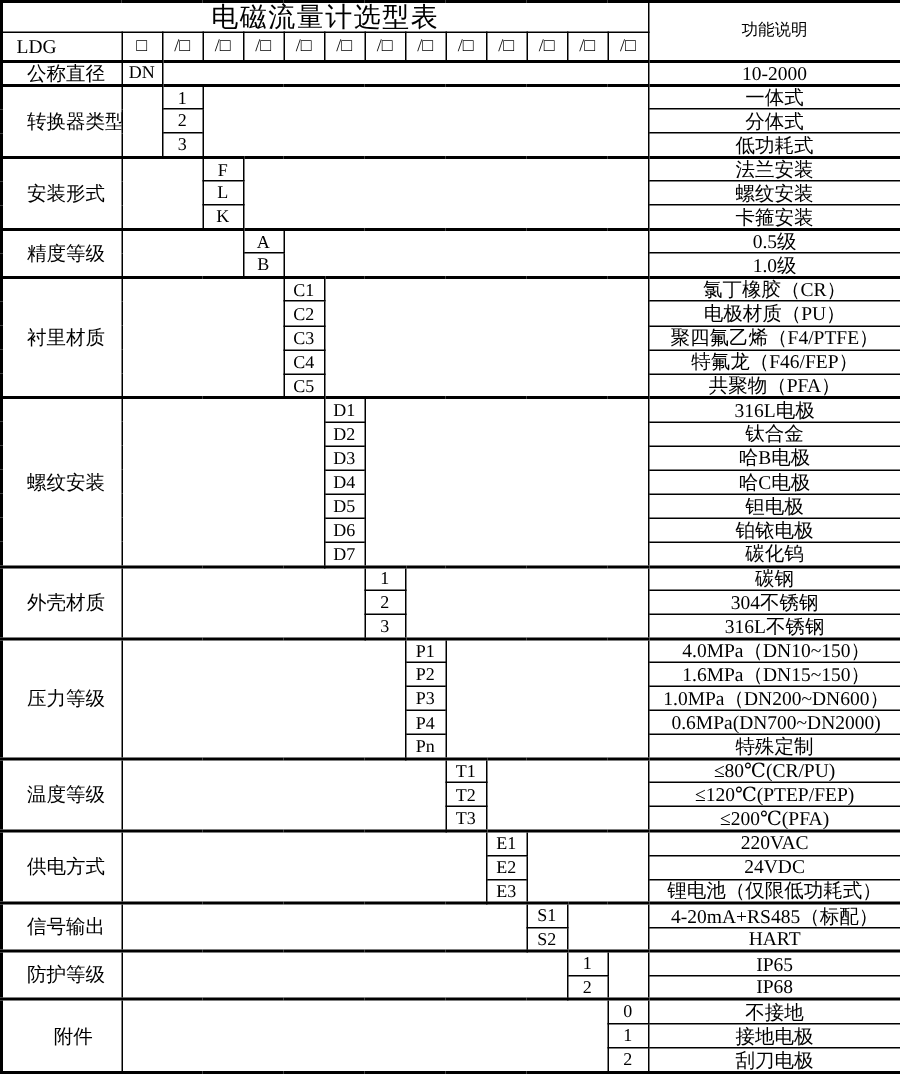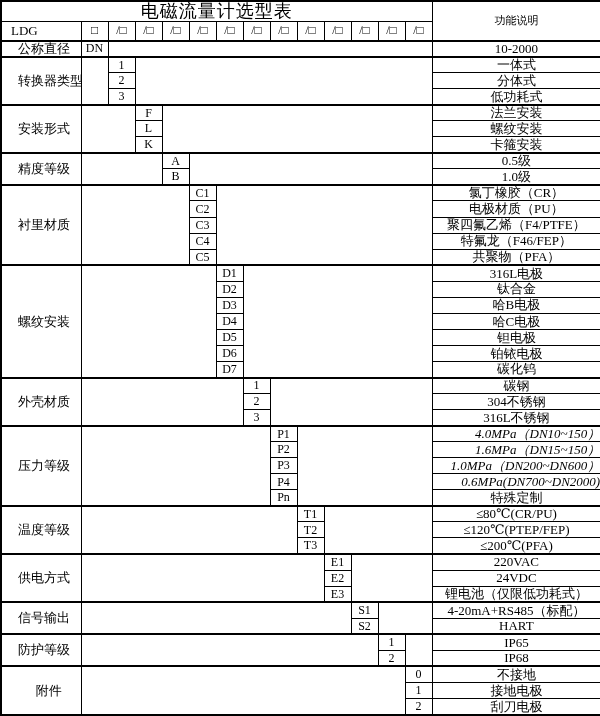--- a/index.html
+++ b/index.html
@@ -28,21 +28,21 @@
   tr.ldg-row { height: 19px; }
   tr.block-start > td { border-top: 2px solid #000; }
   td.title-cell { font-size: 18px; letter-spacing: 1px; }
   td.func-header { font-size: 11px; margin-top: 12px; }
   td.ldg-cell { text-align: left; padding-left: 9px; }
   td.box-cell { font-size: 12px; }
   td.category-cell { text-align: left; padding-left: 16px; }
   td.category-cell.center { text-align: center; padding-left: 15px; }
   td.code-cell { font-size: 12px; margin-left: 12px; }
   td.desc-cell { font-size: 13px; margin-left: 34px; }
-  td.desc-cell.left { text-align: right; padding-left: 2px; font-style: italic; }
+  td.desc-cell.left { text-align: center; padding-left: 2px; }
   td.empty-cell { background: #fff; }
 </style>
 </head>
 <body>
 
 <table class="sel">
   <colgroup>
     <col style="width:80px">
     <col style="width:27px">
       <col style="width:27px">

